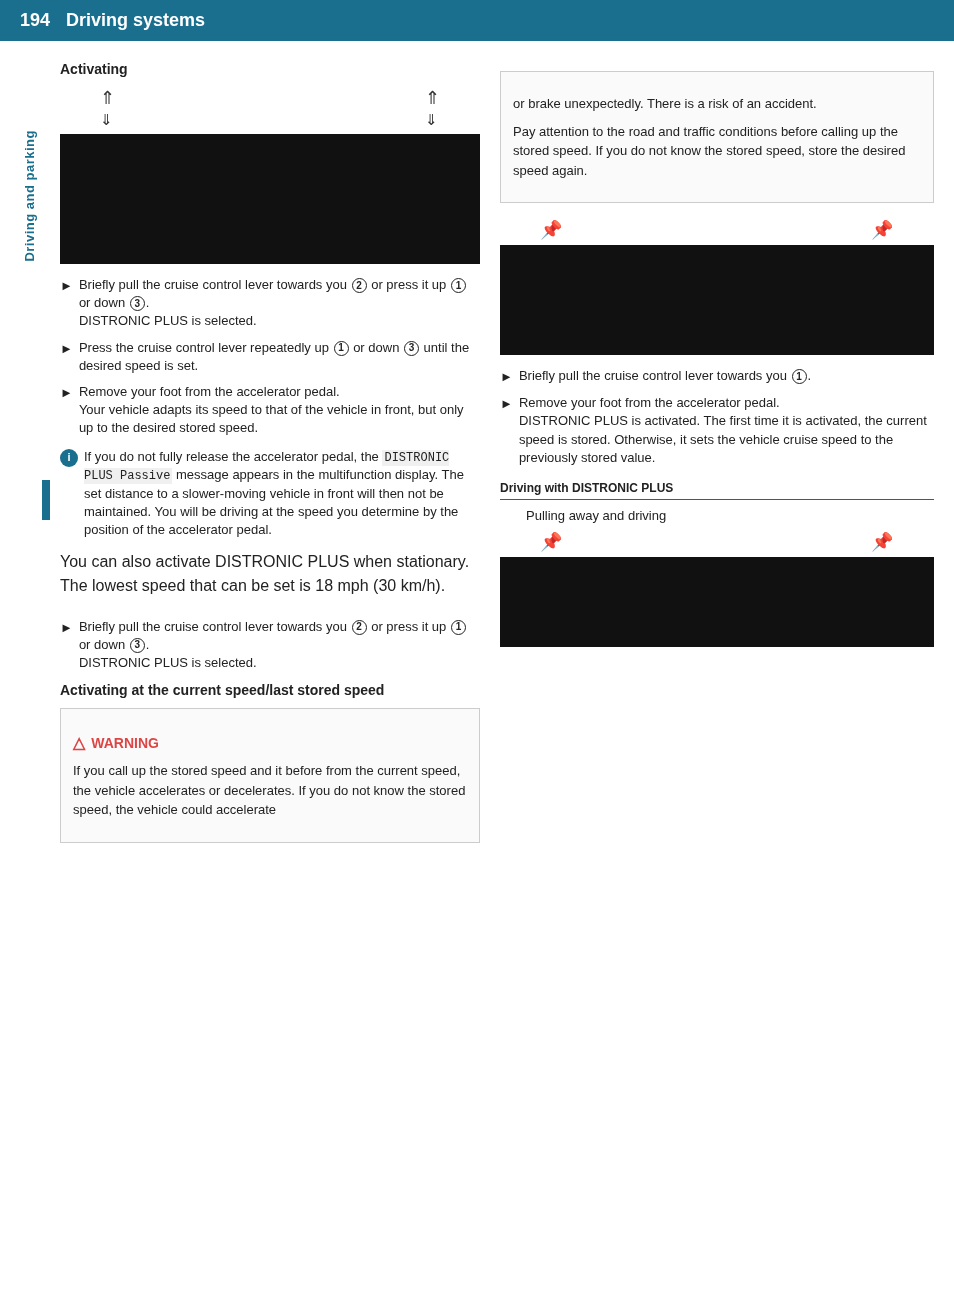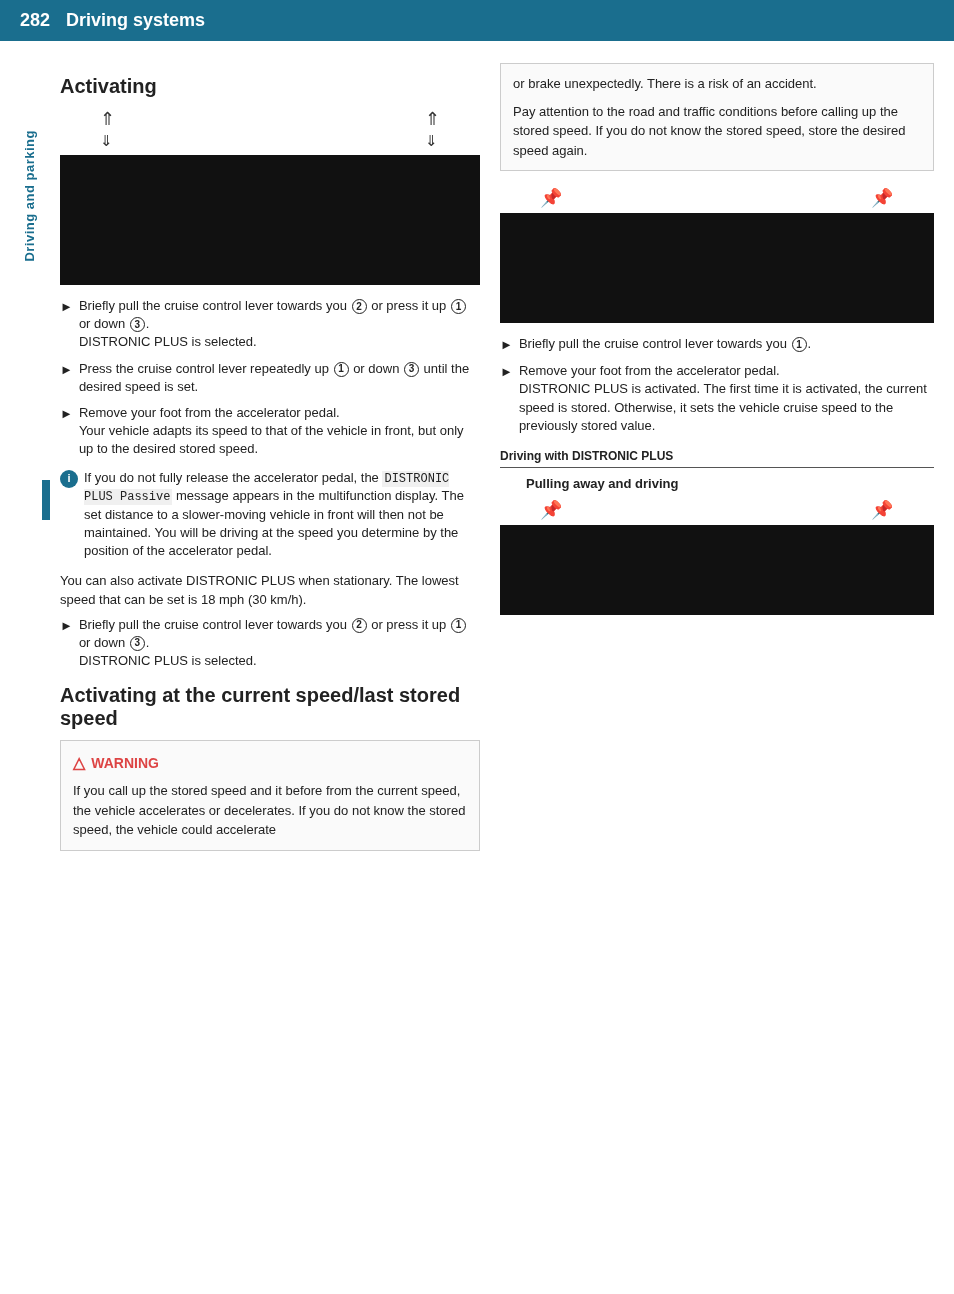--- a/index.html
+++ b/index.html
@@ -70,23 +70,23 @@
       flex-shrink: 0;
     }
 
     .right-col {
       flex: 1;
     }
 
     
     .section-heading {
       font-weight: bold;
-      font-size: 20px;
+      font-size: 14px;
       margin-bottom: 10px;
-      margin-top: 14px;
+      margin-top: 0;
     }
 
     
     .img-placeholder {
       background: #111;
       width: 100%;
       height: 130px;
       margin-bottom: 12px;
       position: relative;
     }
@@ -163,31 +163,31 @@
     }
     .distronic-code {
       font-family: 'Courier New', monospace;
       font-size: 12px;
       background: #f0f0f0;
       padding: 1px 2px;
     }
 
     
     .body-para {
-      font-size: 13px;
+      font-size: 16px;
       line-height: 1.5;
-      margin-bottom: 6px;
+      margin-bottom: 20px;
     }
 
     
     .warning-box {
       border: 1px solid #ccc;
       background: #fafafa;
-      padding: 10px 12px;
-      margin: 2px 0;
+      padding: 22px 12px;
+      margin: 10px 0;
       font-size: 13px;
       line-height: 1.5;
     }
     .warning-header {
       display: flex;
       align-items: center;
       font-weight: bold;
       font-size: 14px;
       color: #d44;
       margin-bottom: 6px;
@@ -202,21 +202,21 @@
     .subsection-heading {
       font-weight: bold;
       font-size: 12px;
       border-bottom: 1px solid #555;
       padding-bottom: 4px;
       margin-bottom: 8px;
       margin-top: 14px;
     }
 
     .sub-heading {
-      font-weight: bold;
+      font-weight: normal;
       font-size: 13px;
       margin-bottom: 8px;
       margin-top: 6px;
       padding-left: 26px;
     }
 
     
     .num-circle {
       display: inline-flex;
       align-items: center;
@@ -231,21 +231,21 @@
       vertical-align: middle;
       margin: 0 1px;
     }
   </style>
 </head>
 <body>
 
 <div class="page-wrapper">
 
   <div class="header-bar">
-    <span class="header-page-num">282</span>
+    <span class="header-page-num">194</span>
     <span>Driving systems</span>
   </div>
 
   <div class="sidebar-label">Driving and parking</div>
 
   <div class="blue-bar"></div>
 
   <div class="content-area">
 
     <div class="left-col">

